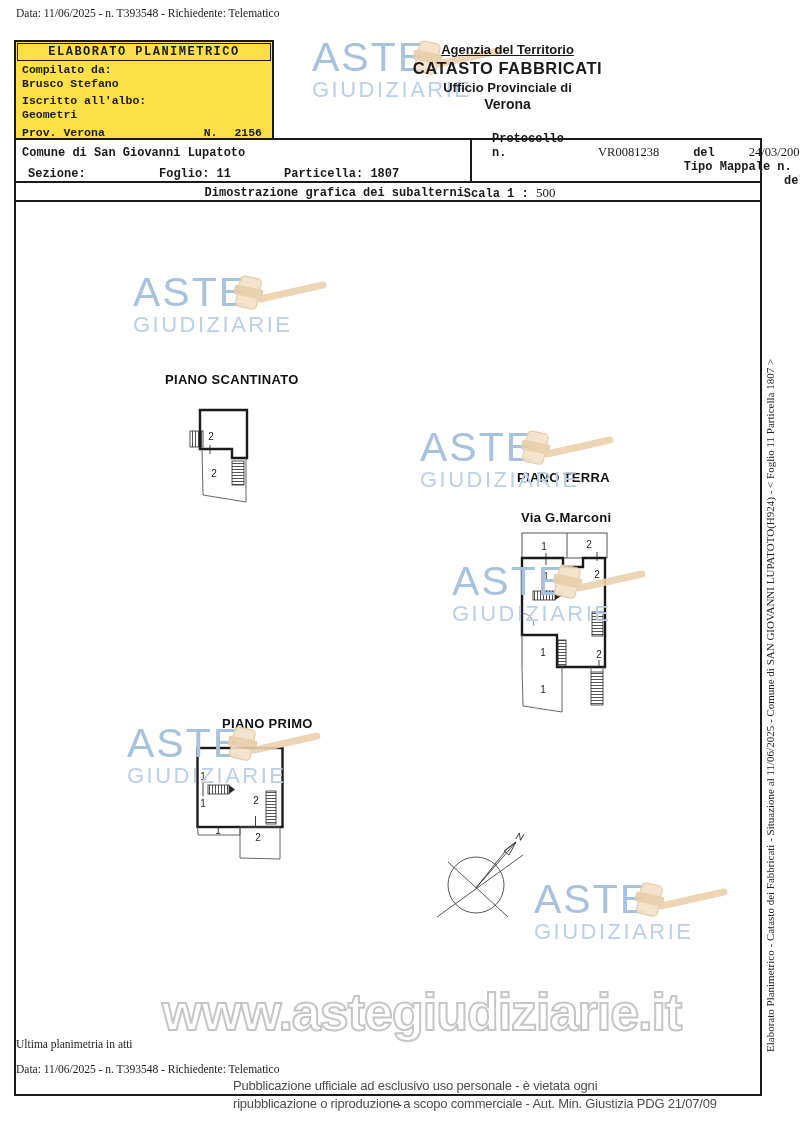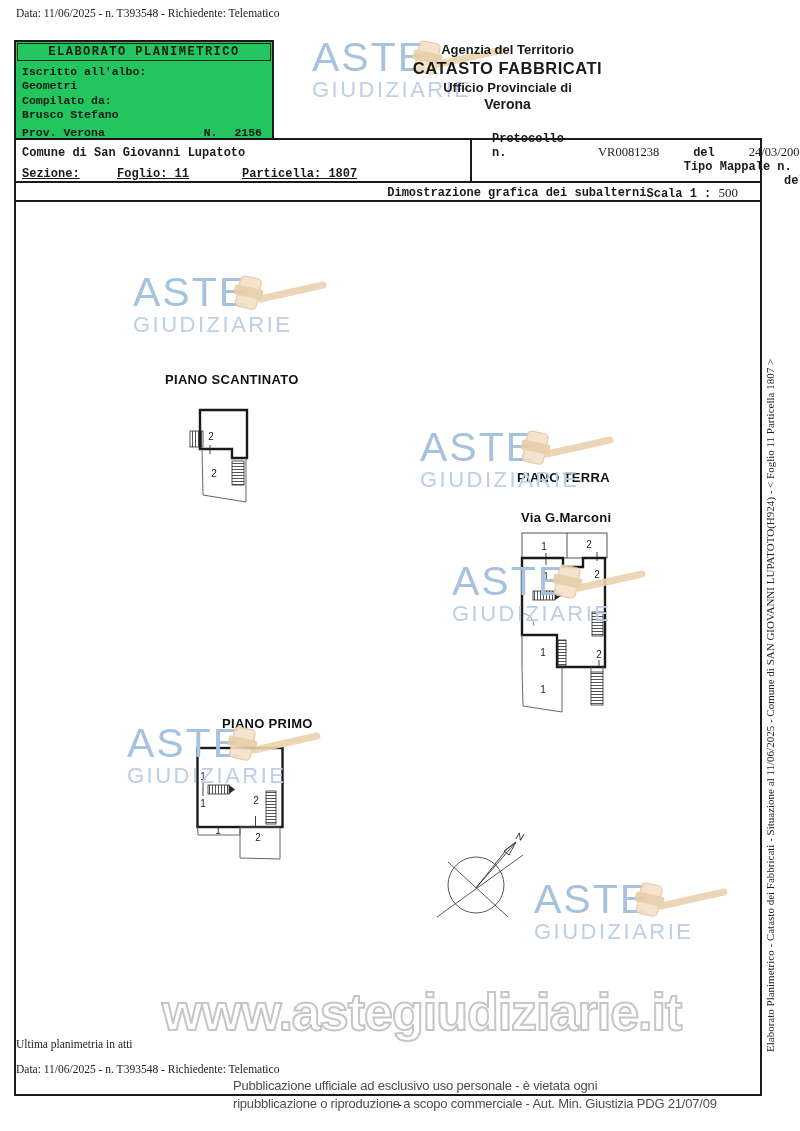--- a/index.html
+++ b/index.html
@@ -5,32 +5,32 @@
   html,body{margin:0;padding:0;background:#fff;}
   #page{position:relative;width:800px;height:1131px;background:#fff;overflow:hidden;
         font-family:"Liberation Serif",serif;color:#1a1a1a;}
   .serif-sm{font-family:"Liberation Serif",serif;font-size:11.5px;color:#222;}
   .abs{position:absolute;}
 
   
   #top-line{left:16px;top:7px;}
 
   
-  #elab-box{left:14px;top:40px;width:256px;height:96px;border:2px solid #1a1a1a;background:#22c55e;}
+  #elab-box{left:14px;top:40px;width:256px;height:96px;border:2px solid #1a1a1a;background:#fde047;}
   #elab-title{margin:1px;border:1.5px solid #1a1a1a;text-align:center;
               font-family:"Liberation Mono",monospace;font-weight:bold;font-size:12px;
               letter-spacing:1.5px;padding:1px 0;}
   .elab-row{font-family:"Liberation Mono",monospace;font-size:11.5px;font-weight:bold;
             padding:0 6px;line-height:1.18;}
   #elab-prov{display:flex;justify-content:space-between;margin-top:5px;padding:0 10px 0 6px;}
 
   
   #agency{left:385px;top:42px;width:245px;text-align:center;
           font-family:"Liberation Sans",sans-serif;font-weight:bold;z-index:4;}
-  #agency .a1{font-size:13px;}
+  #agency .a1{font-size:13px;text-decoration:underline;}
   #agency .a2{font-size:16.5px;letter-spacing:.5px;margin-top:2px;}
   #agency .a3{font-size:13px;margin-top:2px;}
   #agency .a4{font-size:14px;margin-top:1px;}
 
   
   .wm{position:absolute;width:195px;height:62px;z-index:3;pointer-events:none;}
   .wm .aste{font-family:"Liberation Sans",sans-serif;font-size:41px;line-height:.78;
             color:#a7c2de;letter-spacing:2px;}
   .wm .giud{font-family:"Liberation Sans",sans-serif;font-size:22px;color:#bbcfe7;
             letter-spacing:2.5px;margin-top:3px;}
@@ -38,21 +38,21 @@
 
   
   #info-table{left:14px;top:138px;width:744px;border:2px solid #1a1a1a;background:#fff;
               font-family:"Liberation Mono",monospace;font-weight:bold;font-size:12px;}
   .tbl-top{display:grid;grid-template-columns:456px 1fr;}
   .tbl-left{border-right:2px solid #1a1a1a;}
   .cell{height:20px;display:flex;align-items:flex-end;}
   .r2{height:21px;}
   .serif-val{font-family:"Liberation Serif",serif;font-weight:normal;font-size:12.5px;}
   #row-dim{border-top:2px solid #1a1a1a;height:20px;display:flex;align-items:center;
-           justify-content:flex-end;padding:0 22px 0 6px;}
+           justify-content:center;padding:0 22px 0 6px;}
 
   
   #main-box{left:14px;top:200px;width:744px;height:892px;border:2px solid #1a1a1a;background:#fff;}
 
   .plan-title{position:absolute;font-family:"Liberation Sans",sans-serif;font-weight:bold;
               font-size:13px;letter-spacing:.3px;color:#111;z-index:2;}
   svg.plan{position:absolute;z-index:2;overflow:visible;}
   svg.plan text{font-family:"Liberation Sans",sans-serif;font-size:10px;fill:#222;}
 
   
@@ -84,27 +84,27 @@
     </pattern>
   </defs>
 </svg>
 
 <div id="page">
 
   <div id="top-line" class="abs serif-sm">Data: 11/06/2025 - n. T393548 - Richiedente: Telematico</div>
 
   <div id="elab-box" class="abs">
     <div id="elab-title">ELABORATO PLANIMETRICO</div>
+    <div class="elab-row" style="margin-top:2px;">
+      <div>Compilato da:</div>
+      <div>Brusco Stefano</div>
+    </div>
     <div class="elab-row" style="margin-top:4px;">
       <div>Iscritto all'albo:</div>
       <div>Geometri</div>
-    </div>
-    <div class="elab-row" style="margin-top:2px;">
-      <div>Compilato da:</div>
-      <div>Brusco Stefano</div>
     </div>
     <div class="elab-row" id="elab-prov">
       <span>Prov. Verona</span>
       <span>
         <span>N.</span>
         <span style="margin-left:10px;">2156</span>
       </span>
     </div>
   </div>
 
@@ -169,23 +169,23 @@
       <rect x="6" y="15" width="29" height="10" rx="2" transform="rotate(12 20 20)" fill="#e8cda6"></rect>
     </svg>
   </div>
 
   <div id="info-table" class="abs">
     <div class="tbl-top">
       <div class="tbl-left">
         <div class="cell" style="padding-left:6px;">
           <span>Comune di San Giovanni Lupatoto</span>
         </div>
-        <div class="cell r2" style="padding-left:6px;text-decoration:underline;">
+        <div class="cell r2" style="padding-left:12px;">
           <span style="width:95px;">Sezione:</span>
-          <span style="width:125px;">Foglio: 11</span>
+          <span style="width:125px;margin-left:36px;">Foglio: 11</span>
           <span>Particella: 1807</span>
         </div>
       </div>
       <div>
         <div class="cell" style="padding-left:20px;gap:28px;">
           <span>Protocollo n.</span>
           <span class="serif-val" style="margin-left:6px;">VR0081238</span>
           <span style="margin-left:6px;">del</span>
           <span class="serif-val" style="margin-left:6px;">24/03/2006</span>
         </div>

